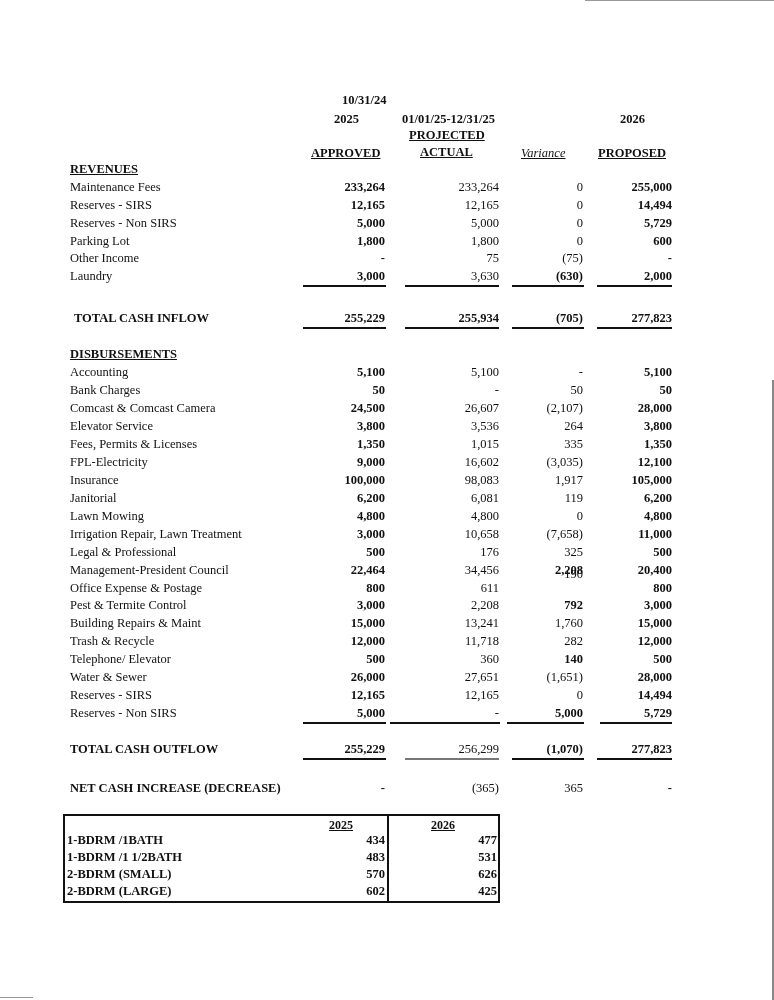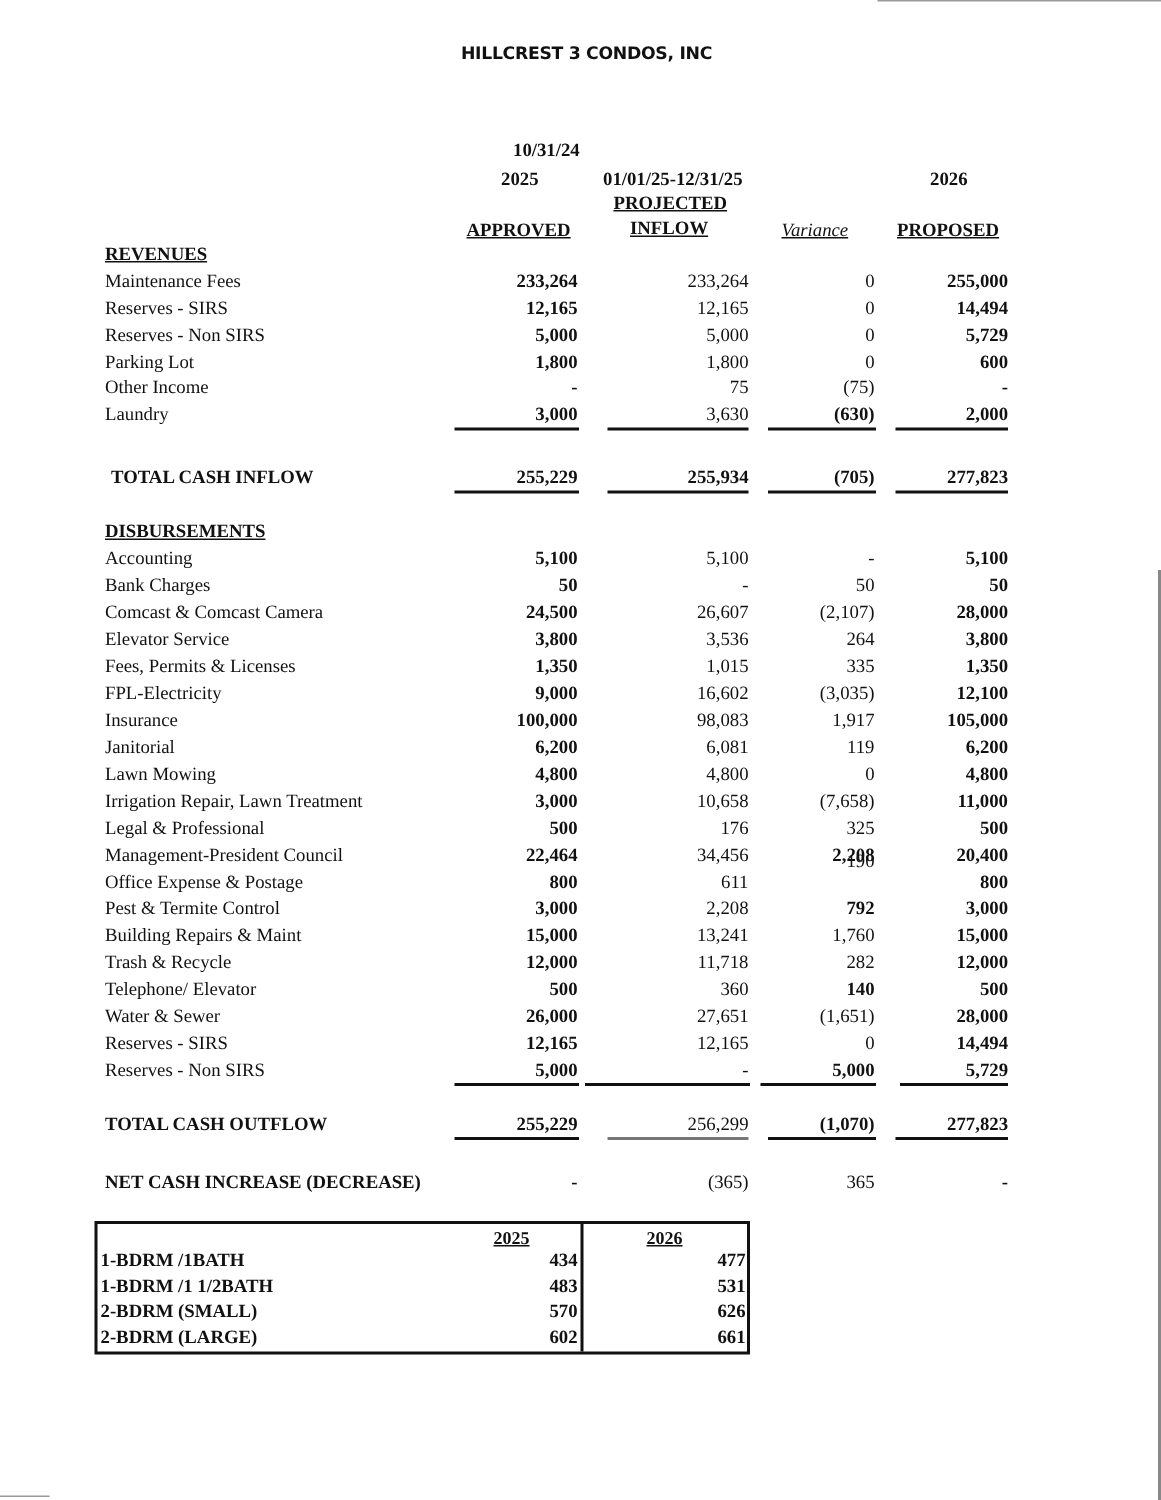--- a/index.html
+++ b/index.html
@@ -38,29 +38,28 @@
 </style>
 </head>
 <body>
 
 <div class="page">
   <div class="edge-top"></div>
   <div class="edge-right"></div>
   <div class="edge-bottom"></div>
 
   <div class="title">
-    <div>HILLCREST 3 CONDOS, INC</div>
   </div>
 
   <div class="hdr" style="left:342px; top:93px;">10/31/24</div>
   <div class="hdr" style="left:334px; top:112px;">2025</div>
   <div class="hdr u" style="left:311px; top:146px;">APPROVED</div>
   <div class="hdr" style="left:402px; top:112px;">01/01/25-12/31/25</div>
   <div class="hdr u" style="left:409px; top:128px;">PROJECTED</div>
-  <div class="hdr u" style="left:420px; top:145px;">INFLOW</div>
+  <div class="hdr u" style="left:420px; top:145px;">ACTUAL</div>
   <div class="hdr u" style="left:521px; top:146px; font-style:italic; font-weight:normal;">Variance</div>
   <div class="hdr" style="left:620px; top:112px;">2026</div>
   <div class="hdr u" style="left:598px; top:146px;">PROPOSED</div>
 
   <div class="section" style="top:162px;">REVENUES</div>
 
   <div>
     <div class="col-label" style="top:180px;">Maintenance Fees</div>
     <div class="num b c1" style="top:180px;">233,264</div>
     <div class="num c2" style="top:180px;">233,264</div>
@@ -303,16 +302,16 @@
       <div class="rv rv2" style="top:34px;">531</div>
     </div>
     <div>
       <div class="rl" style="top:51px;">2-BDRM (SMALL)</div>
       <div class="rv rv1" style="top:51px;">570</div>
       <div class="rv rv2" style="top:51px;">626</div>
     </div>
     <div>
       <div class="rl" style="top:68px;">2-BDRM (LARGE)</div>
       <div class="rv rv1" style="top:68px;">602</div>
-      <div class="rv rv2" style="top:68px;">661</div>
+      <div class="rv rv2" style="top:68px;">425</div>
     </div>
   </div>
 </div>
 
 </body></html>

